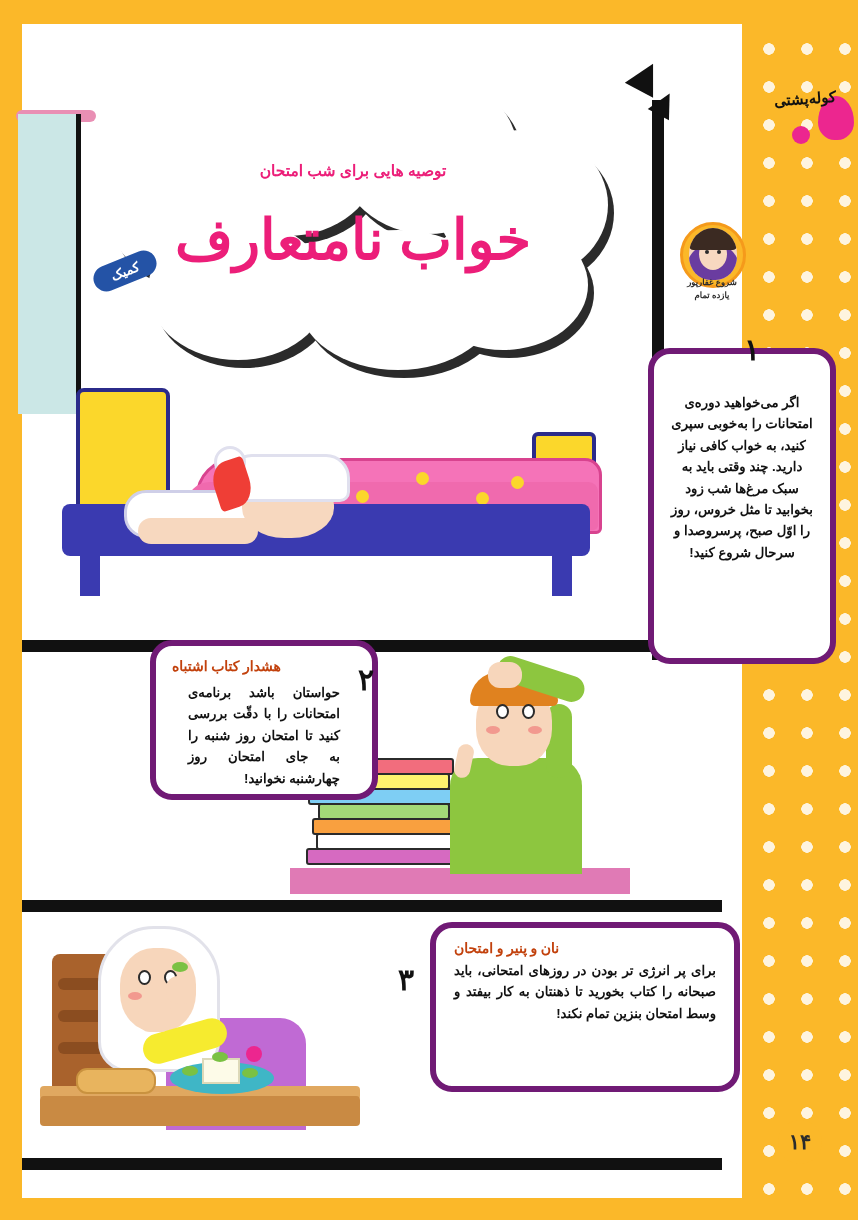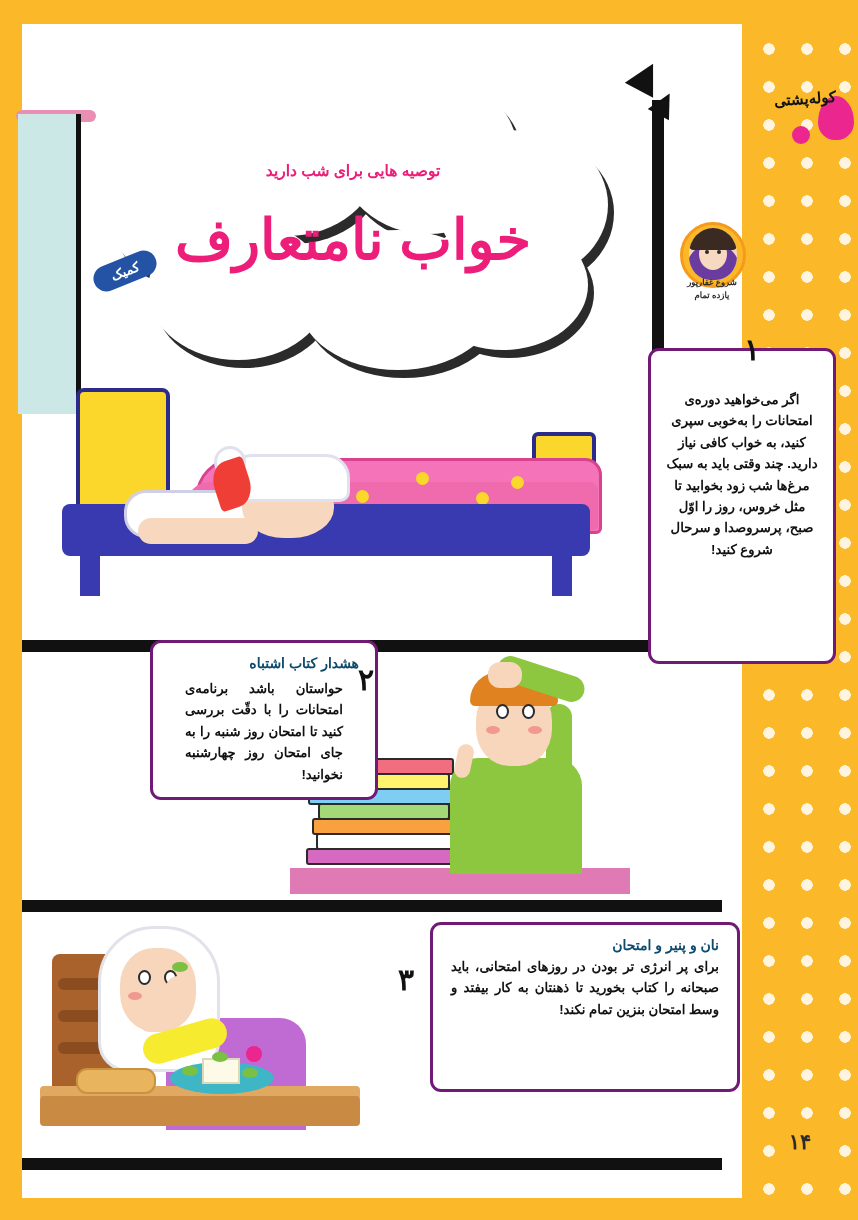--- a/index.html
+++ b/index.html
@@ -85,29 +85,29 @@
   .author-name{
     position:absolute;right:98px;top:276px;width:96px;text-align:center;
     font-size:8.5px;font-weight:bold;color:#2c2c2c;line-height:1.5;z-index:9;
   }
   .tiny-flower{
     position:absolute;right:48px;top:126px;width:18px;height:18px;background:#ec268f;
     border-radius:50%;
   }
   
   .bubble{
-    position:absolute;background:#ffffff;border:3px solid #701a75;border-radius:11px;
+    position:absolute;background:#ffffff;border:6px solid #701a75;border-radius:22px;
     box-sizing:border-box;z-index:7;
   }
   .bubble .txt{
     font-size:13.2px;line-height:1.62;color:#111;text-align:justify;
     font-weight:bold;
   }
   .bubble .head{
-    font-size:14px;font-weight:bold;color:#0c4a6e;margin-bottom:3px;text-align:right;
+    font-size:14px;font-weight:bold;color:#c2410c;margin-bottom:3px;text-align:left;font-family:Liberation Serif, serif;
   }
   .num{
     position:absolute;font-size:30px;font-weight:bold;color:#111;z-index:9;
   }
   
   #bubble1{right:22px;top:348px;width:188px;height:316px;}
   #bubble1 .txt{padding:38px 14px 10px 14px;text-align:center;}
   #num1{right:98px;top:332px;}
   
   #bubble2{left:150px;top:640px;width:228px;height:160px;}
@@ -227,21 +227,21 @@
   </div>
   <div class="cloud">
     <div class="lobe" style="left:20px;top:80px;width:150px;height:130px;"></div>
     <div class="lobe" style="left:110px;top:16px;width:180px;height:150px;"></div>
     <div class="lobe" style="left:250px;top:4px;width:180px;height:160px;"></div>
     <div class="lobe" style="left:350px;top:60px;width:170px;height:150px;"></div>
     <div class="lobe" style="left:60px;top:150px;width:180px;height:140px;"></div>
     <div class="lobe" style="left:210px;top:160px;width:200px;height:140px;"></div>
     <div class="lobe" style="left:330px;top:150px;width:170px;height:130px;"></div>
     <div class="cloud-text">
-      <div class="kicker">توصیه هایی برای شب دارید</div>
+      <div class="kicker">توصیه هایی برای شب امتحان</div>
       <div class="title">خواب نامتعارف</div>
     </div>
   </div>
 
   <div class="comic-badge">کمیک</div>
 
   <div class="author">
     <div class="ring"></div>
     <div class="face">
       <div class="scarf"></div>

